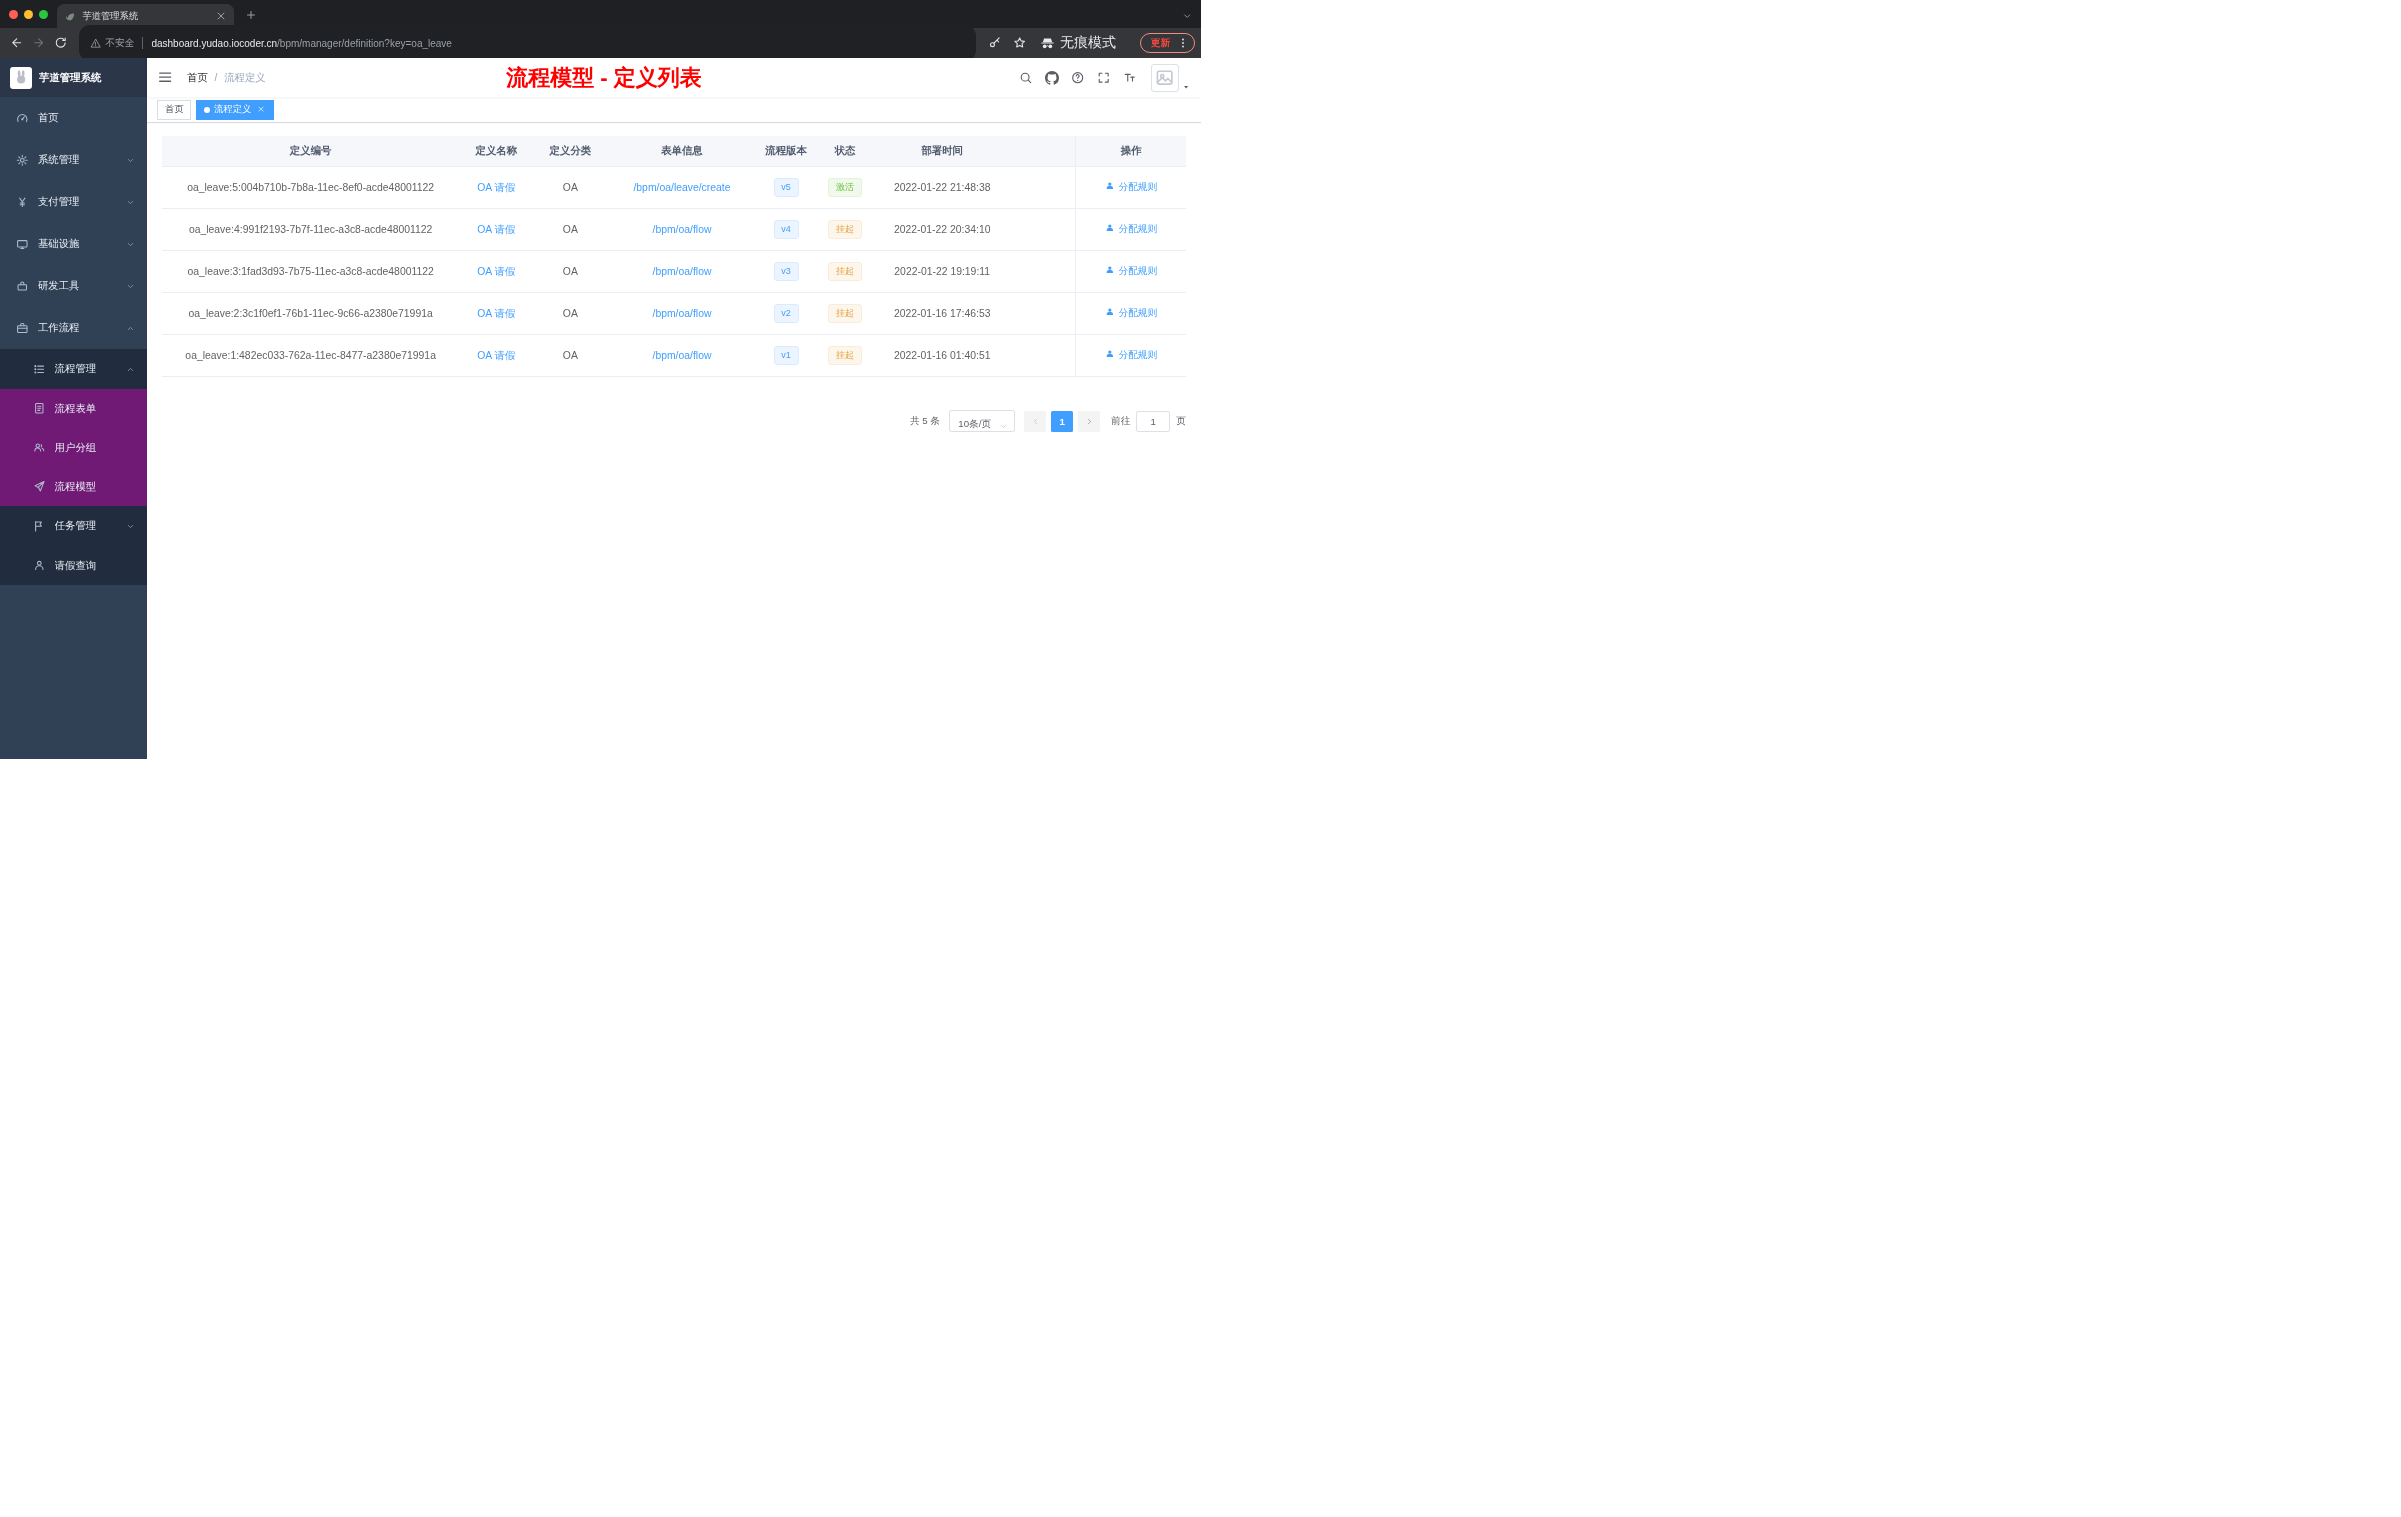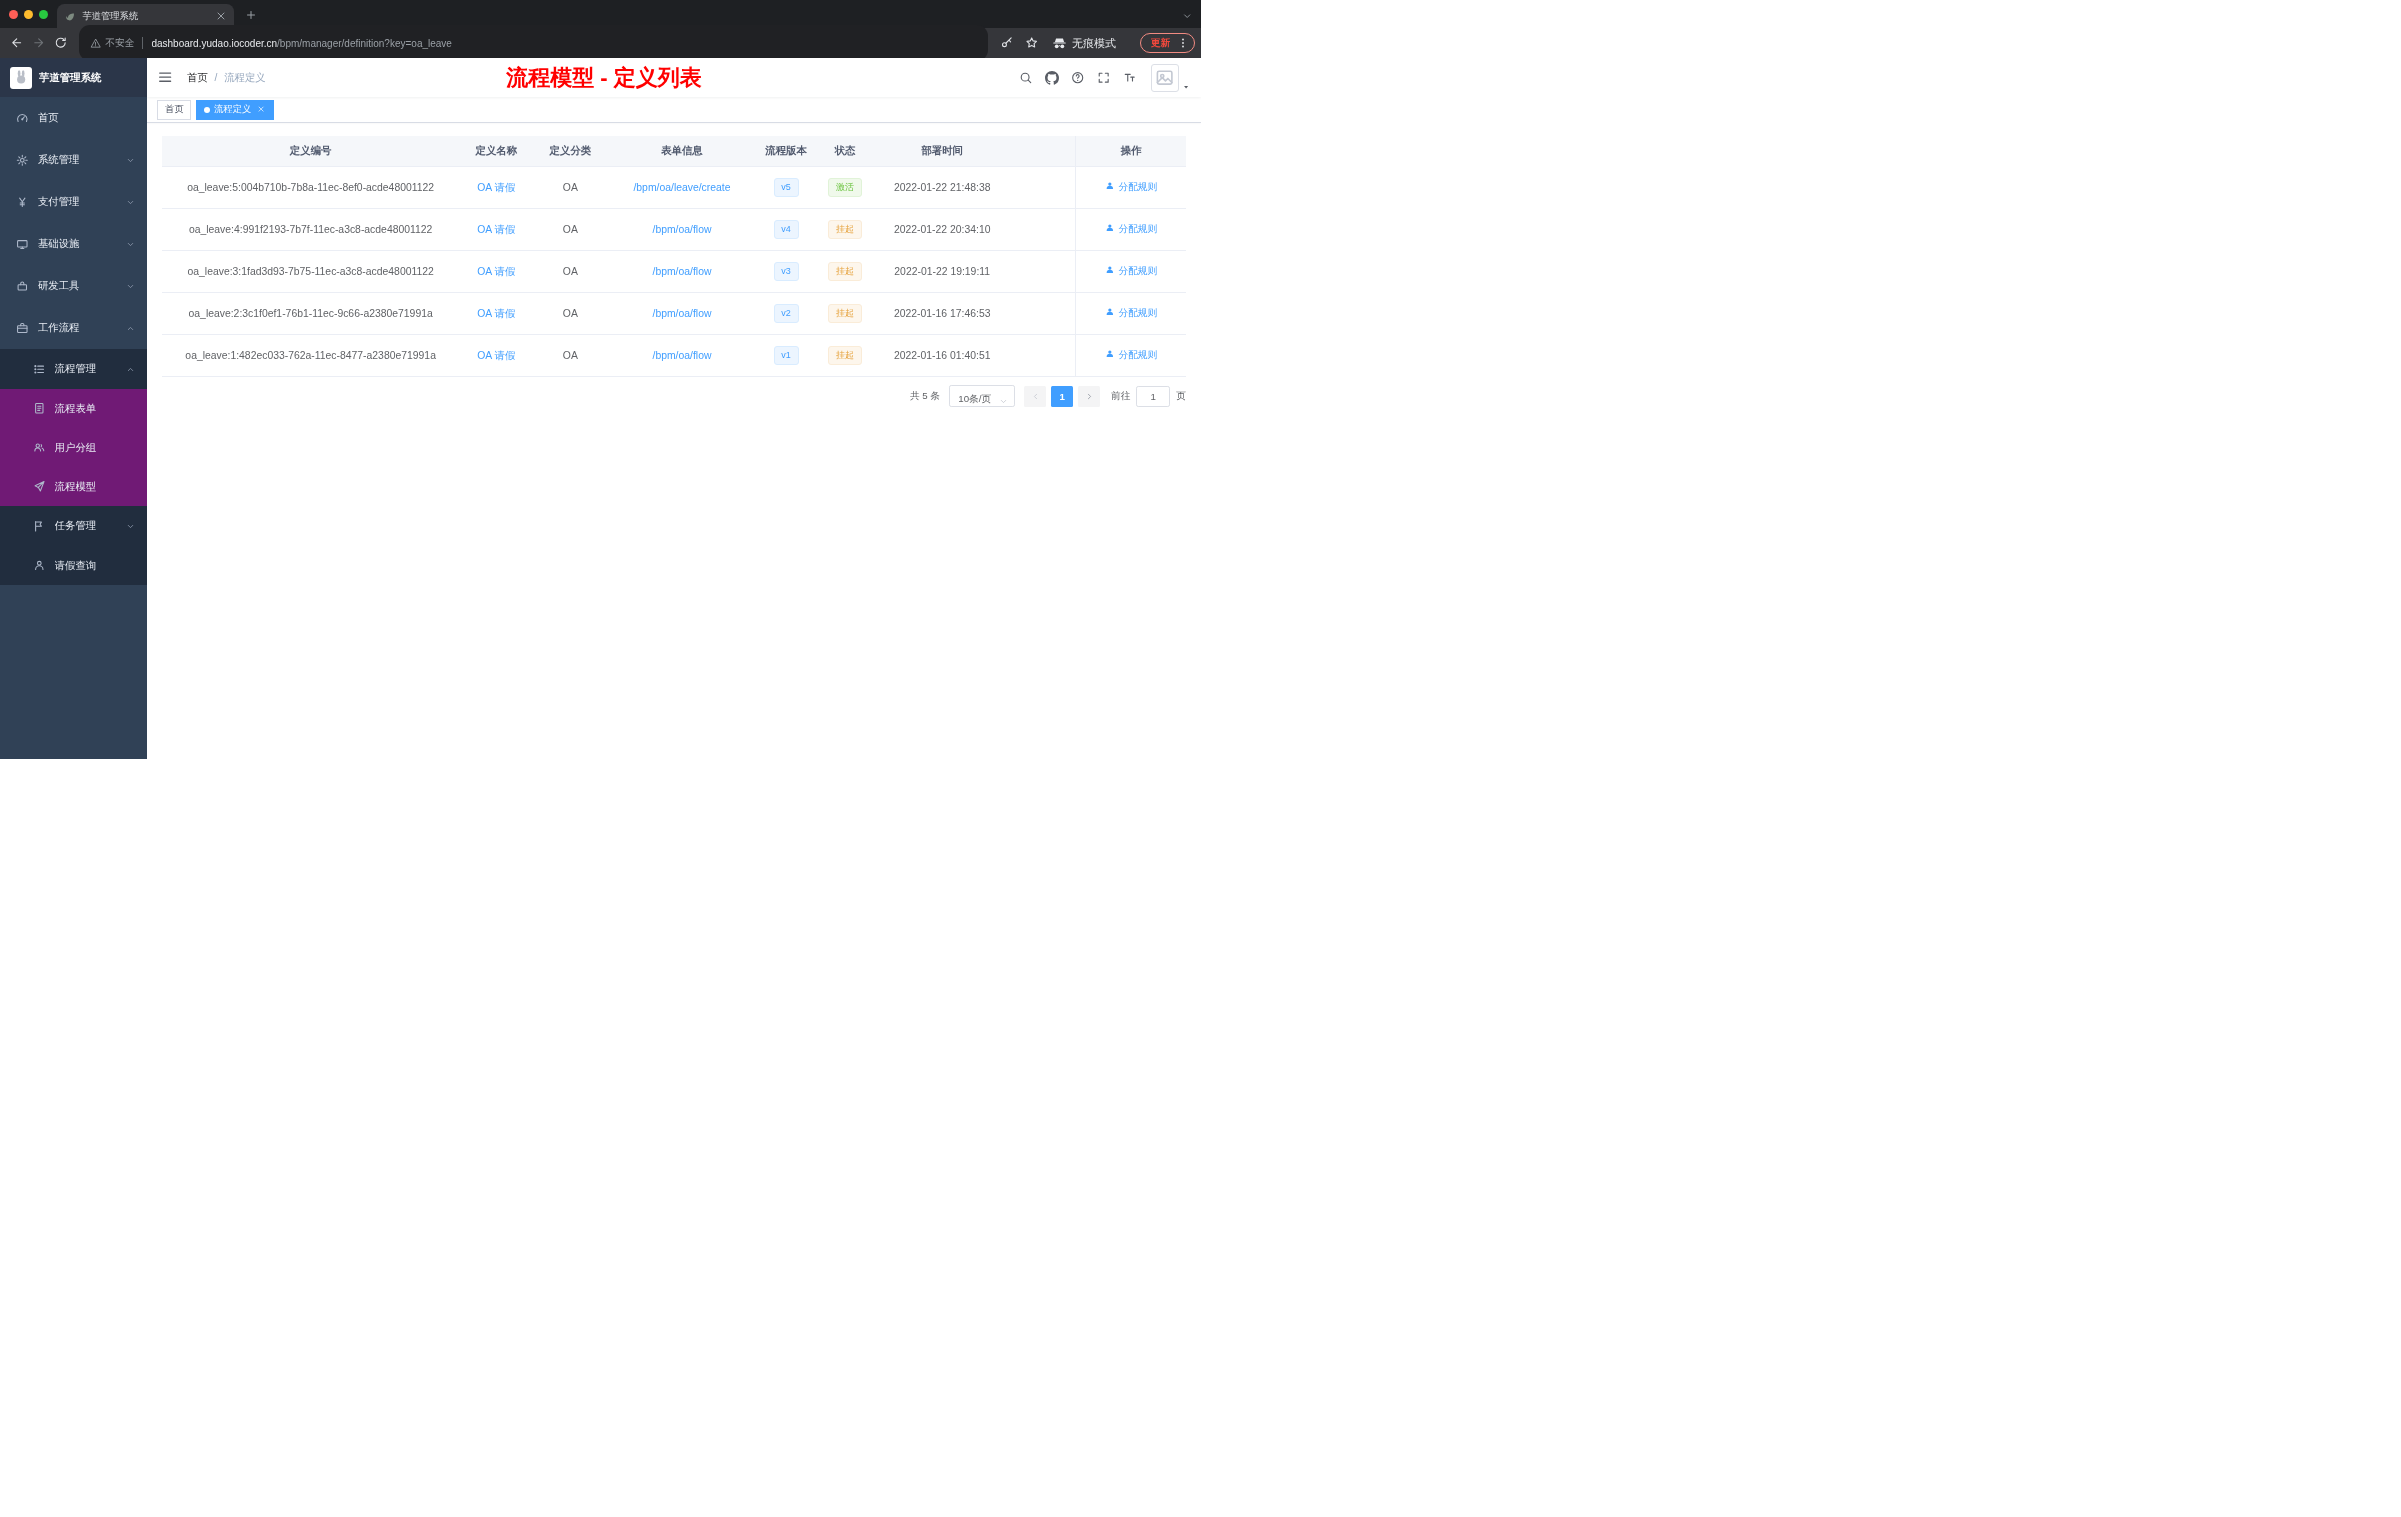--- a/index.html
+++ b/index.html
@@ -28,21 +28,21 @@
   .tbtn{width:22px;height:22px;border-radius:50%;display:flex;align-items:center;justify-content:center;color:#dfe1e5;cursor:pointer;flex-shrink:0}
   .tbtn svg{width:13.4px;height:13.4px}
   .tbtn.disabled{color:#6f7377}
   .omni{flex:1;height:36px;background:#202124;border-radius:11px;display:flex;align-items:center;margin:0 7.4px;padding:0 10.4px;font-size:9.7px;color:#9aa0a6;min-width:0;cursor:text}
   .omni .warn{width:11px;height:11px;margin-right:4.5px;flex-shrink:0}
   .sec-label{margin-right:7.4px;white-space:nowrap}
   .vsep{width:0.7px;height:12px;background:#5f6368;margin-right:9px;flex-shrink:0}
   .url{white-space:nowrap;overflow:hidden;text-overflow:ellipsis;font-size:10px}
   .url .domain{color:#e8eaed}
   .right-tools{display:flex;align-items:center;gap:3px;flex-shrink:0}
-  .incog{display:flex;align-items:center;gap:5.2px;color:#e8eaed;font-size:11px;padding:0 6px}
+  .incog{display:flex;align-items:center;gap:5.2px;color:#e8eaed;font-size:14px;padding:0 6px}
   .incog svg{width:15px;height:15px}
   .update-pill{display:flex;align-items:center;gap:6.7px;border:1.5px solid #f28b82;border-radius:12px;padding:2.2px 5.2px 2.2px 9.7px;cursor:pointer;margin-left:15px}
   .update-label{color:#f0483c;font-size:9.7px;font-weight:700}
   .update-pill .dots{width:12px;height:12px;color:#e8eaed}
 
   
   .app{display:flex;height:701px}
   .sidebar{width:147px;background:#304156;flex-shrink:0;display:flex;flex-direction:column}
   .logo{height:39px;background:#2b3649;display:flex;align-items:center;gap:7.4px;padding:0 9.7px;cursor:pointer}
   .logo-img{width:22px;height:22px;background:#fff;border-radius:3px;display:flex;align-items:center;justify-content:center;flex-shrink:0}
@@ -89,21 +89,21 @@
   .grid td{height:42px;font-size:10.4px;color:#606266;text-align:center;border-bottom:0.7px solid #ebeef5;white-space:nowrap;overflow:hidden;text-overflow:ellipsis}
   .grid .op{border-left:0.7px solid #ebeef5}
   .link{color:#409eff;text-decoration:none;cursor:pointer}
   .action{display:inline-flex;gap:3.7px;font-size:9.7px}
   .action svg{width:9.7px;height:9.7px}
   .badge{display:inline-block;height:18.6px;line-height:17px;padding:0 6.7px;font-size:9px;border-radius:3px;border:0.7px solid}
   .b-ver{background:#ecf5ff;border-color:#d9ecff;color:#409eff}
   .b-success{background:#f0f9eb;border-color:#e1f3d8;color:#67c23a}
   .b-warning{background:#fdf6ec;border-color:#faecd8;color:#e6a23c}
 
-  .pagination{display:flex;align-items:center;justify-content:flex-end;margin-top:8px;gap:9px;font-size:9.7px;color:#606266}
+  .pagination{display:flex;align-items:center;justify-content:flex-end;margin-top:33px;gap:9px;font-size:9.7px;color:#606266}
   .pg-select{position:relative;width:66px;height:22px;border:0.7px solid #dcdfe6;border-radius:2.2px;display:flex;align-items:flex-end;padding:0 18px 0 8.2px;background:#fff;cursor:pointer}
   .pg-select svg{position:absolute;right:6px;width:9px;height:9px;color:#c0c4cc}
   .pg-pager{display:flex;gap:5.2px;align-items:center}
   .pg-btn{min-width:22px;height:21px;background:#f4f4f5;border-radius:1.5px;display:flex;align-items:center;justify-content:center;color:#c0c4cc;cursor:pointer}
   .pg-btn svg{width:9px;height:9px}
   .pg-btn.next{color:#8a8f99}
   .pg-page{min-width:22px;height:21px;background:#409eff;color:#fff;border-radius:1.5px;display:flex;align-items:center;justify-content:center;font-weight:700;cursor:pointer}
   .pg-goto{display:flex;align-items:center;gap:6px;margin-left:1.5px}
   .pg-input{width:34px;height:21px;border:0.7px solid #dcdfe6;border-radius:2.2px;text-align:center;font-size:9.7px;color:#606266;font-family:inherit;outline:none}
 </style>

